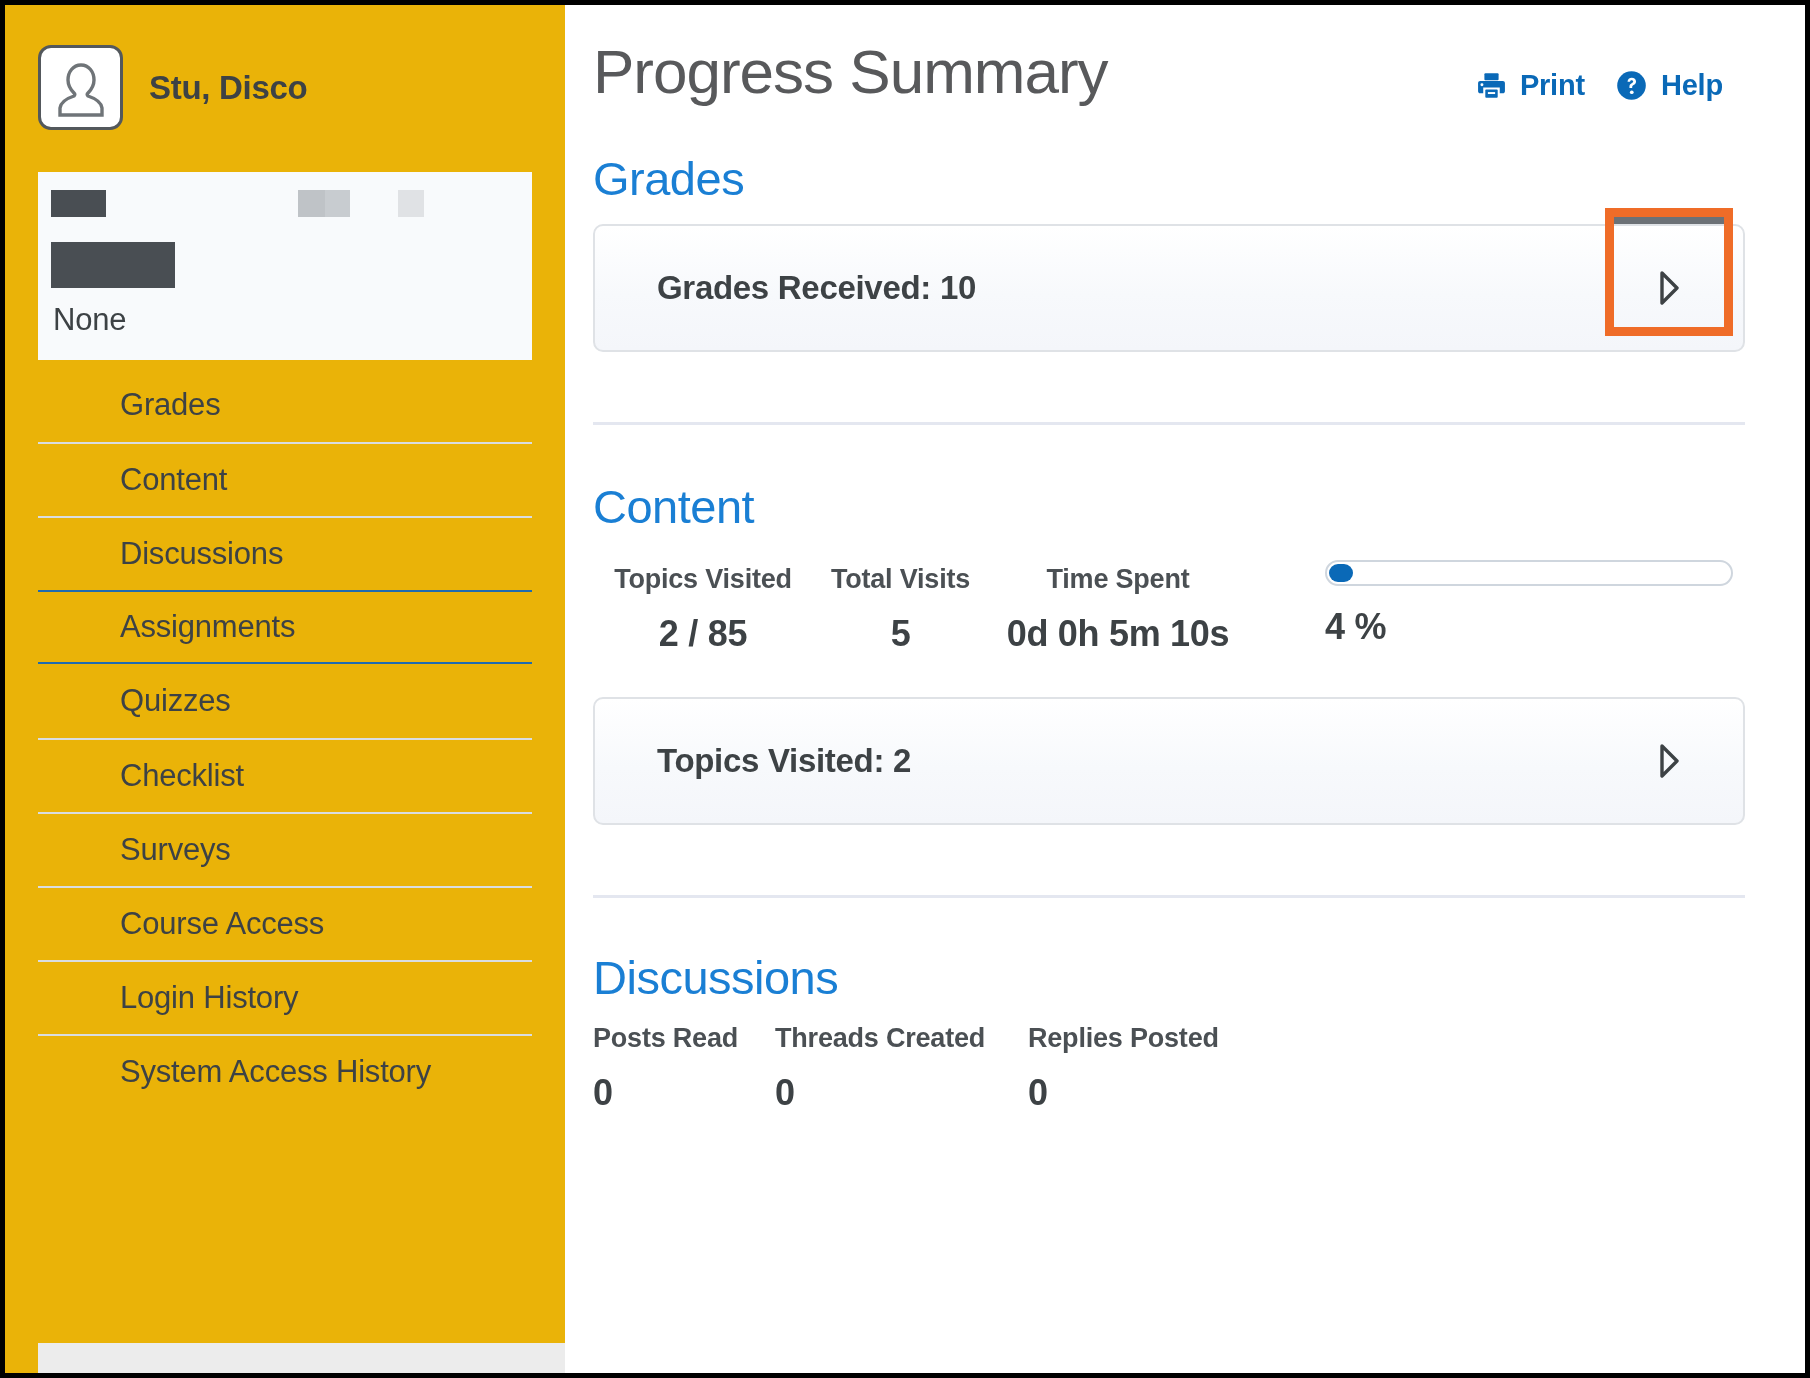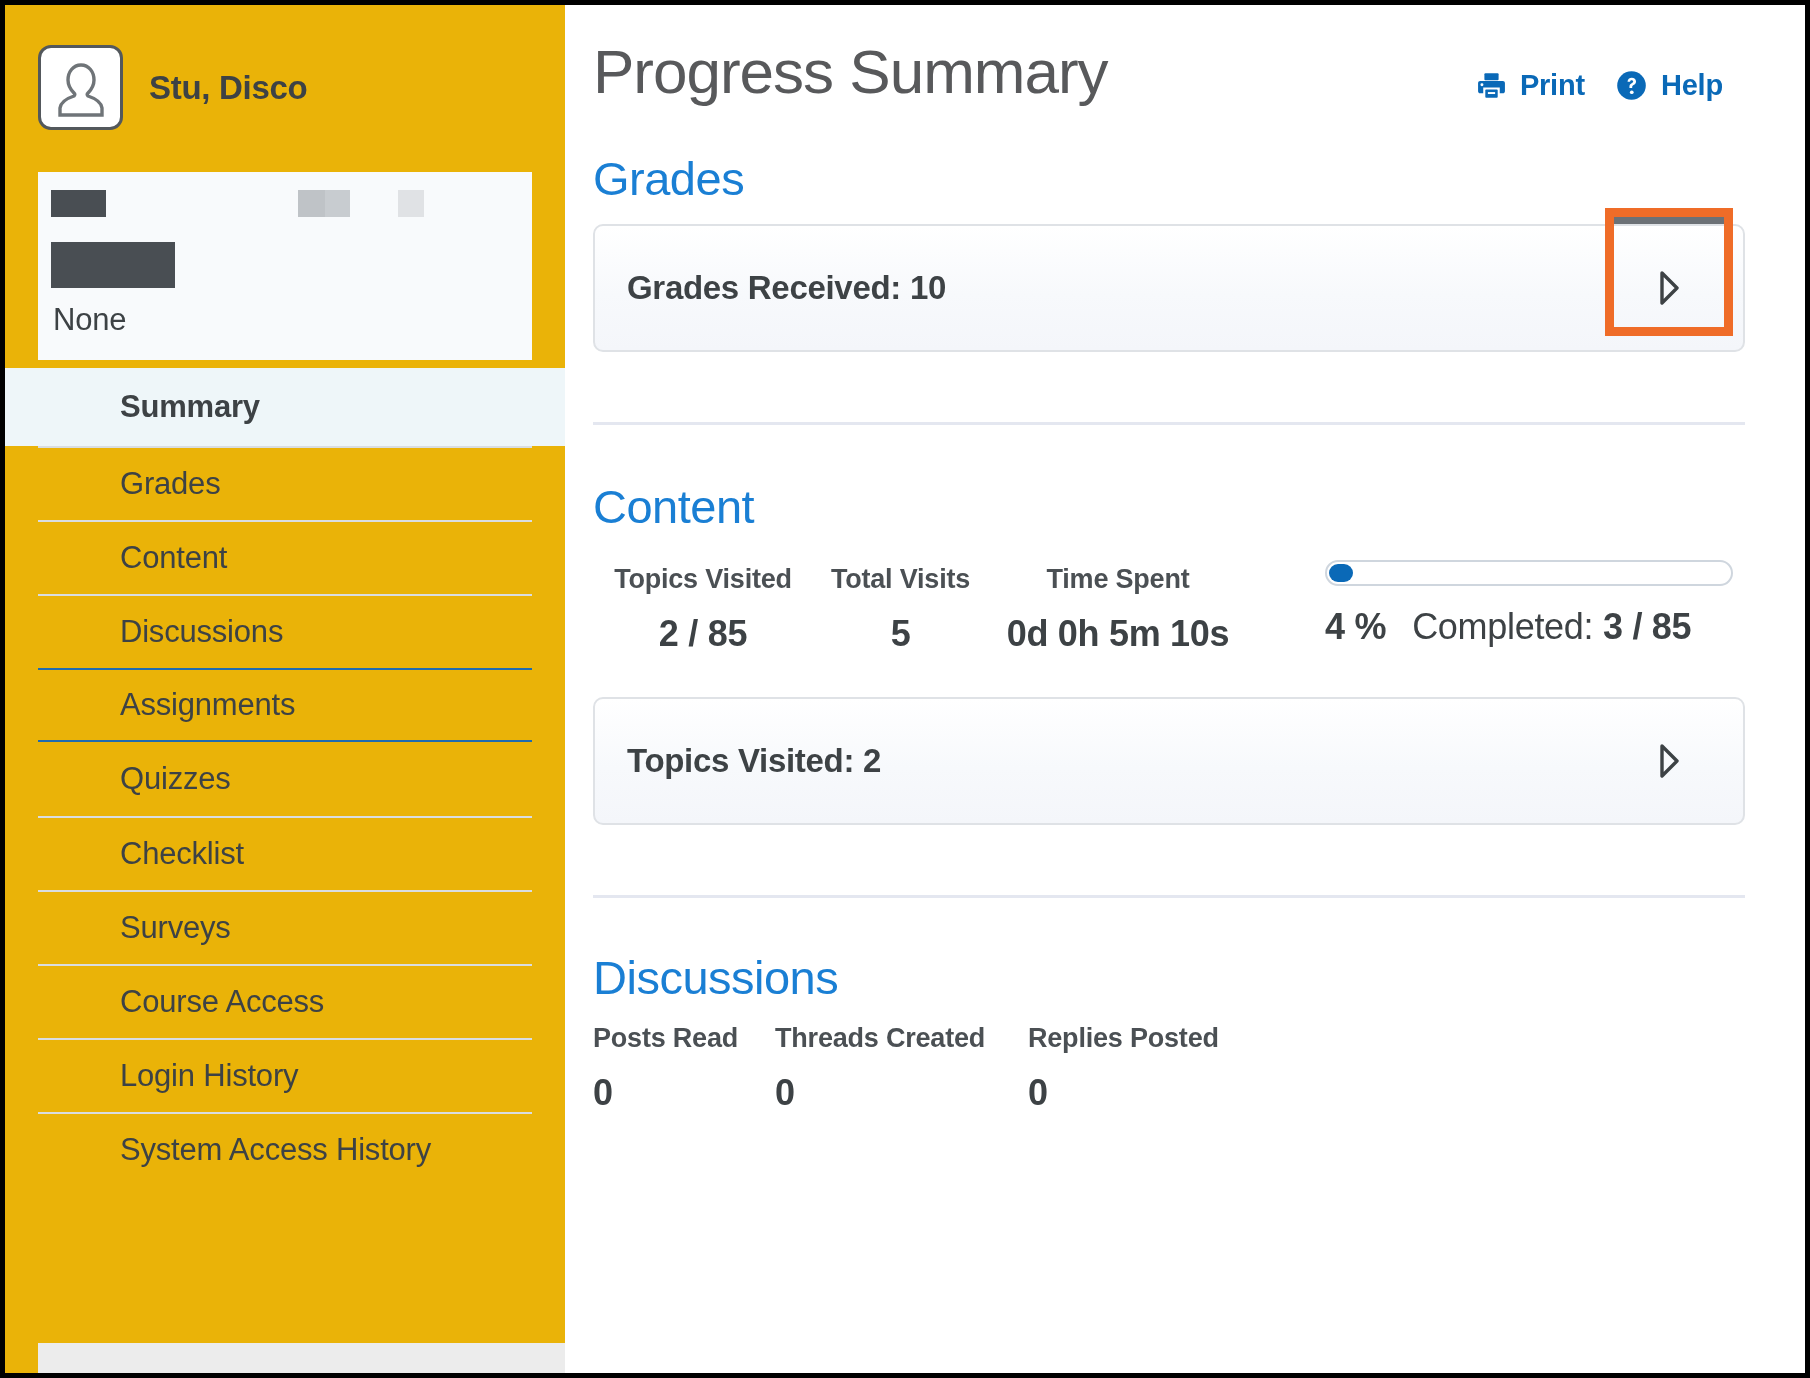--- a/index.html
+++ b/index.html
@@ -114,21 +114,21 @@
     margin-top: 22px;
     height: 128px;
     border: 2px solid #dfe2e6;
     border-radius: 10px;
     background: linear-gradient(to bottom, #ffffff 0%, #f7f9fc 55%, #f4f6fa 100%);
     display: flex; align-items: center;
     position: relative;
   }
   .card-label {
     font-size: 33px; font-weight: bold; color: #3d4245;
-    padding-left: 32px; letter-spacing: -0.3px;
+    padding-left: 62px; letter-spacing: -0.3px;
   }
   .card-arrow {
     margin-left: auto; margin-right: 60px;
     width: 28px; height: 40px;
     display: flex; align-items: center; justify-content: center;
     cursor: pointer;
   }
   .hl-box {
     position: absolute; right: 10px; top: -18px;
     width: 128px; height: 128px;
@@ -200,23 +200,20 @@
         <span class="redact rb-mid2" style="width:25px;height:27px;"></span>
         <span class="redact rb-light" style="width:26px;height:27px;margin-left:48px;"></span>
       </div>
       <div class="redact-line" style="margin-top:25px;">
         <span class="redact rb-dark" style="width:124px;height:46px;"></span>
       </div>
       <div class="course-none">None</div>
     </div>
 
     <nav class="nav-list">
-      <div class="nav-item active">
-        <span>Summary</span>
-      </div>
       <div class="nav-item">
         <span>Grades</span>
       </div>
       <div class="nav-item">
         <span>Content</span>
       </div>
       <div class="nav-item">
         <span>Discussions</span>
       </div>
       <div class="nav-item edge-blue edge-blue-bottom">
@@ -309,21 +306,20 @@
             <div class="stat-value">0d 0h 5m 10s</div>
           </div>
         </div>
 
         <div class="progress-wrap">
           <div class="progress-bar">
             <div class="progress-fill" style="width: 6%;"></div>
           </div>
           <div class="progress-caption">
             <span class="pc-pct">4 %</span>
-            <span class="pc-done"><span>Completed:</span> <b>3 / 85</b></span>
           </div>
         </div>
       </div>
 
       <div class="card" style="margin-top:42px;">
         <span class="card-label">Topics Visited: 2</span>
         <span class="card-arrow">
           <svg width="22" height="34" viewBox="0 0 22 34">
             <path d="M4 2 L19 17 L4 32 Z" fill="none" stroke="#3d4245" stroke-width="3.4" stroke-linejoin="round"></path>
           </svg>

